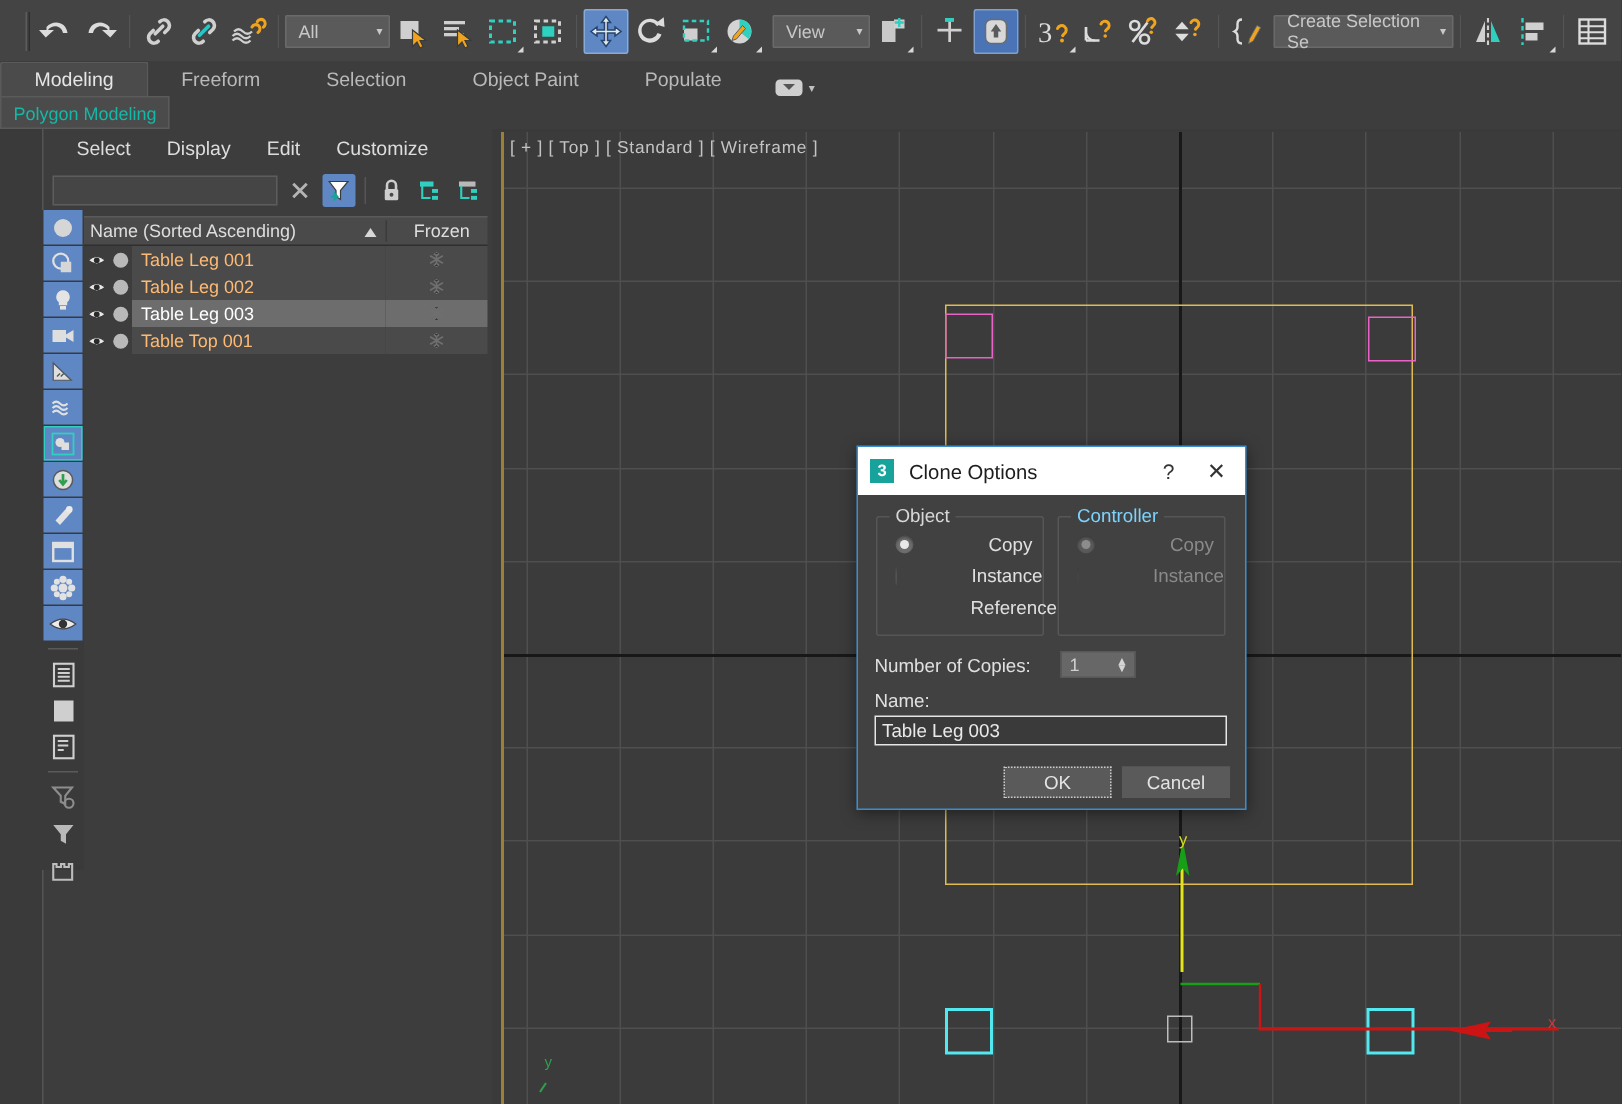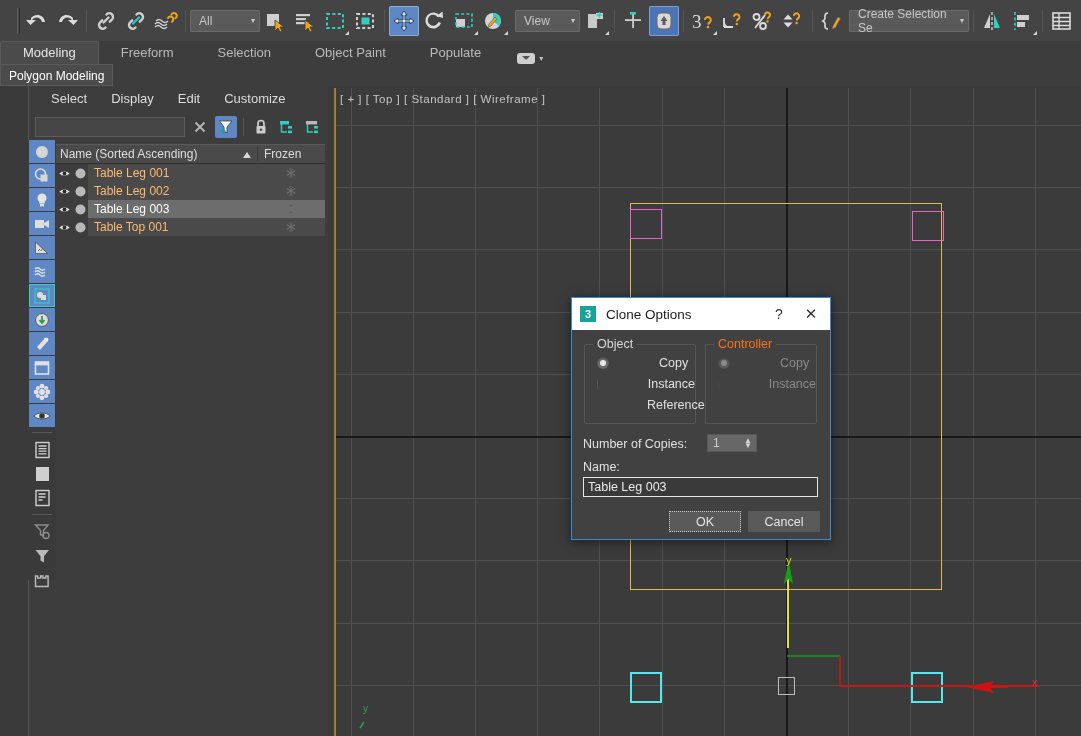--- a/index.html
+++ b/index.html
@@ -48,21 +48,21 @@
     height:23px;line-height:21px;border-radius:2px 2px 0 0;}
   .rmini{display:flex;align-items:center;gap:4px;padding-left:14px;}
   .rmini .pill{width:18px;height:11px;background:#cfcfcf;border-radius:3px;position:relative;}
   .rmini .pill:after{content:"";position:absolute;left:5px;top:3px;
      border-left:4px solid transparent;border-right:4px solid transparent;border-top:4px solid #555;}
   .ribbon2{
     position:absolute;left:0;top:64px;width:1081px;height:22px;background:#3d3d3d;
   }
   .pm-tab{
     position:absolute;left:0;top:0;height:22px;line-height:22px;padding:0 8px;
-    background:#4b4b4b;border:1px solid #5a5a5a;color:#ffffff;font-size:12px;
+    background:#4b4b4b;border:1px solid #5a5a5a;color:#14b8a6;font-size:12px;
   }
 
   
   .explorer{
     position:absolute;left:28px;top:86px;width:300px;height:650px;background:#3d3d3d;
     border-left:1px solid #555;
   }
   .ex-menu{height:26px;display:flex;align-items:center;padding-left:10px;gap:0;}
   .ex-menu span{padding:0 12px;font-size:13px;color:#dddddd;line-height:26px;}
   .ex-filterbar{height:30px;display:flex;align-items:center;padding:0 4px 0 6px;gap:4px;}
@@ -74,21 +74,21 @@
   .ex-vsep{width:1px;height:18px;background:#555;margin:0 2px;}
 
   .ex-head{
     position:absolute;left:28px;top:144px;width:297px;height:20px;
     background:#4a4a4a;border-top:1px solid #5a5a5a;border-bottom:1px solid #2f2f2f;
     display:flex;align-items:center;font-size:12px;color:#dedede;
   }
   .ex-head .c1{flex:1;padding-left:32px;position:relative;}
   .ex-head .sortarrow{position:absolute;right:6px;top:5px;width:0;height:0;
     border-left:4px solid transparent;border-right:4px solid transparent;border-bottom:6px solid #d8d8d8;}
-  .ex-head .c2{width:68px;padding-left:6px;border-left:1px solid #3a3a3a;}
+  .ex-head .c2{width:68px;padding-left:6px;border-left:1px solid #3a3a3a;text-align:center;}
 
   .ex-rows{position:absolute;left:28px;top:164px;width:297px;}
   .ex-row{height:18px;display:flex;align-items:center;font-size:12px;}
   .ex-row .tree{width:28px;height:18px;position:relative;}
   .ex-row .tree:before{content:"";position:absolute;left:8px;top:0;bottom:0;
     border-left:1px dotted #787878;}
   .ex-row .tree:after{content:"";position:absolute;left:8px;top:9px;width:8px;
     border-top:1px dotted #787878;}
   .ex-row.last .tree:before{bottom:9px;}
   .ex-row .eye{width:16px;display:flex;justify-content:center;}
@@ -143,21 +143,21 @@
   .dlg-ico{width:16px;height:16px;background:#17a39b;color:#fff;font-size:11px;
     display:flex;align-items:center;justify-content:center;margin-right:10px;font-weight:bold;}
   .dlg-help{margin-left:auto;width:30px;text-align:center;font-size:14px;color:#333;}
   .dlg-close{width:34px;text-align:center;font-size:15px;color:#333;}
   .dlg-body{padding:12px 11px 0 11px;position:relative;height:211px;}
 
   .grp{
     position:absolute;border:1px solid #565656;border-radius:2px;
   }
   .grp-lbl{position:absolute;top:-8px;left:8px;background:#414141;padding:0 4px;font-size:12.5px;color:#d8d8d8;}
-  .grp-lbl.dim{color:#f97316;}
+  .grp-lbl.dim{color:#7dd3fc;}
   .radio{display:flex;align-items:center;height:21px;font-size:12.5px;color:#e0e0e0;padding-left:12px;gap:41px;}
   .radio.dim{color:#8a8a8a;}
   .rdot{width:12px;height:12px;border-radius:50%;background:#6e6e6e;margin-right:9px;
     box-shadow:inset 0 1px 2px rgba(0,0,0,.4);}
   .rdot.chk{background:#6e6e6e;position:relative;}
   .rdot.chk:after{content:"";position:absolute;left:3px;top:3px;width:6px;height:6px;border-radius:50%;background:#e8e8e8;}
   .rdot.dimd{background:#5a5a5a;}
   .rdot.dimd.chk:after{background:#8c8c8c;}
 
   .lbl{position:absolute;font-size:12.5px;color:#e0e0e0;}

